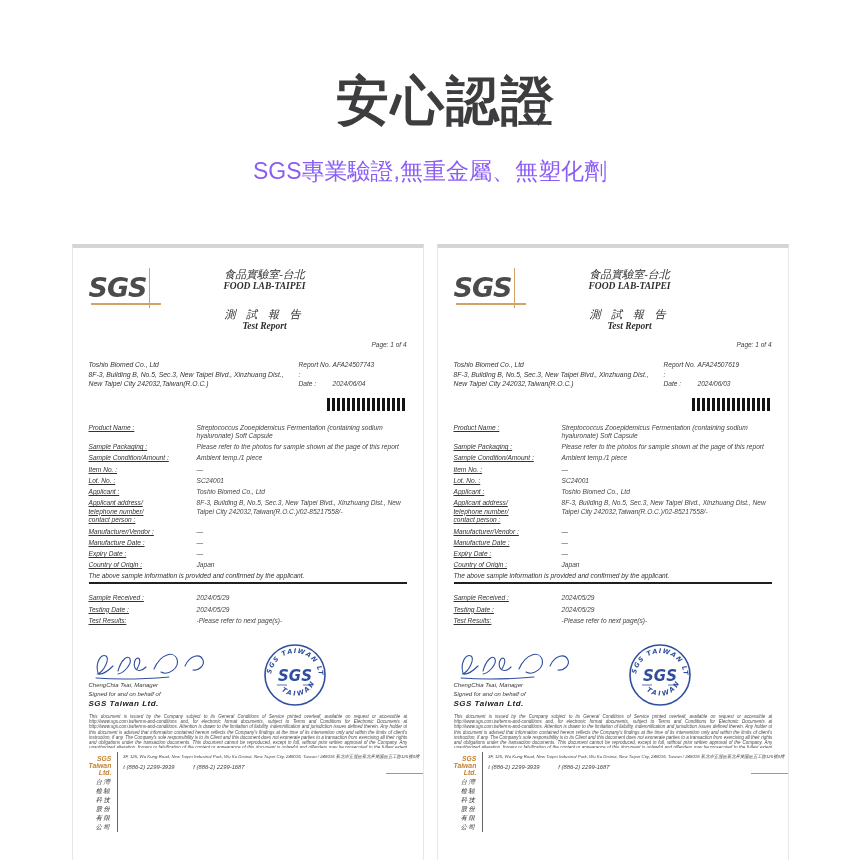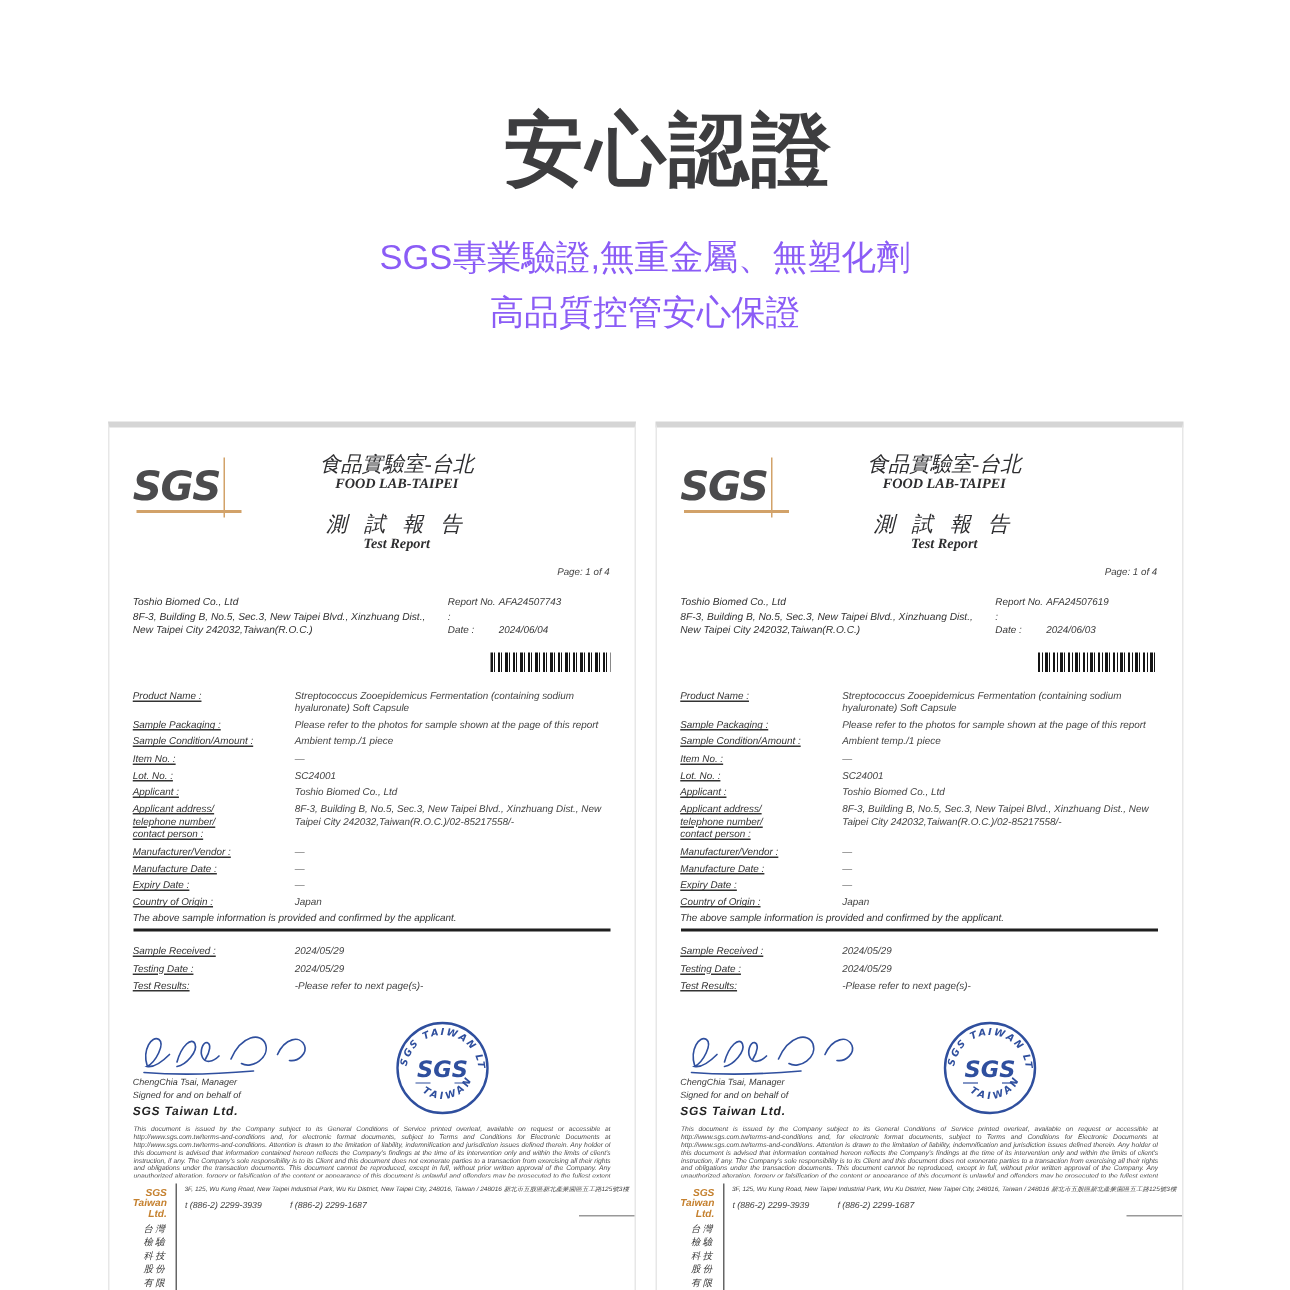--- a/index.html
+++ b/index.html
@@ -33,21 +33,21 @@
   
   .doc-head { display: flex; margin-top: 6px; }
   .logo-wrap { position: relative; width: 86px; padding-top: 8px; }
   .logo-text {
     font-family: "DejaVu Sans", sans-serif; font-weight: 800;
     font-size: 27px; line-height: 27px; color: #4b4b4d; letter-spacing: -1px;
   }
   .logo-vline { position: absolute; left: 60px; top: 2px; width: 1.5px; height: 40px; background: #d2a269; }
   .logo-hline { position: absolute; left: 2px; top: 37px; width: 70px; height: 1.5px; background: #d2a269; }
   .head-center { flex: 1; text-align: center; padding-top: 2px; padding-right: 52px; }
-  .zh-serif { font-family: "Liberation Serif", "DejaVu Serif", serif; font-size: 14px; line-height: 12px; color: #2e2e30; }
+  .zh-serif { font-family: "Liberation Serif", "DejaVu Serif", serif; font-size: 11px; line-height: 12px; color: #2e2e30; }
   .zh-serif.spaced { letter-spacing: 4px; margin-top: 16px; }
   .en-serif { font-family: "Liberation Serif", "DejaVu Serif", serif; font-size: 9.5px; line-height: 12px; font-weight: 700; color: #2e2e30; }
   .page-label { text-align: right; font-size: 6.5px; color: #444; margin-top: 9px; }
   
   .company-row { display: flex; margin-top: 12px; }
   .company-left { width: 200px; font-size: 6.8px; line-height: 9.5px; color: #333; }
   .company-right { flex: 1; padding-left: 10px; }
   .rn-grid { display: grid; grid-template-columns: 34px 1fr; font-size: 6.6px; line-height: 9.5px; }
   .barcode {
     margin-top: 9px; margin-left: auto; width: 80px; height: 13px;
@@ -100,21 +100,20 @@
     border-top: 0.5px solid #999; margin-top: 3px; padding-top: 2px;
   }
 </style>
 </head>
 <body>
 
 <div class="page">
   <header class="hero">
     <h1>安心認證</h1>
     <p class="sub first">SGS專業驗證,無重金屬、無塑化劑</p>
-    <p class="sub">高品質控管安心保證</p>
   </header>
   <div class="docs">
   <article class="doc">
     <div class="doc-head">
       <div class="logo-wrap">
         <span class="logo-text">SGS</span>
         <span class="logo-vline"></span>
         <span class="logo-hline"></span>
       </div>
       <div class="head-center">

